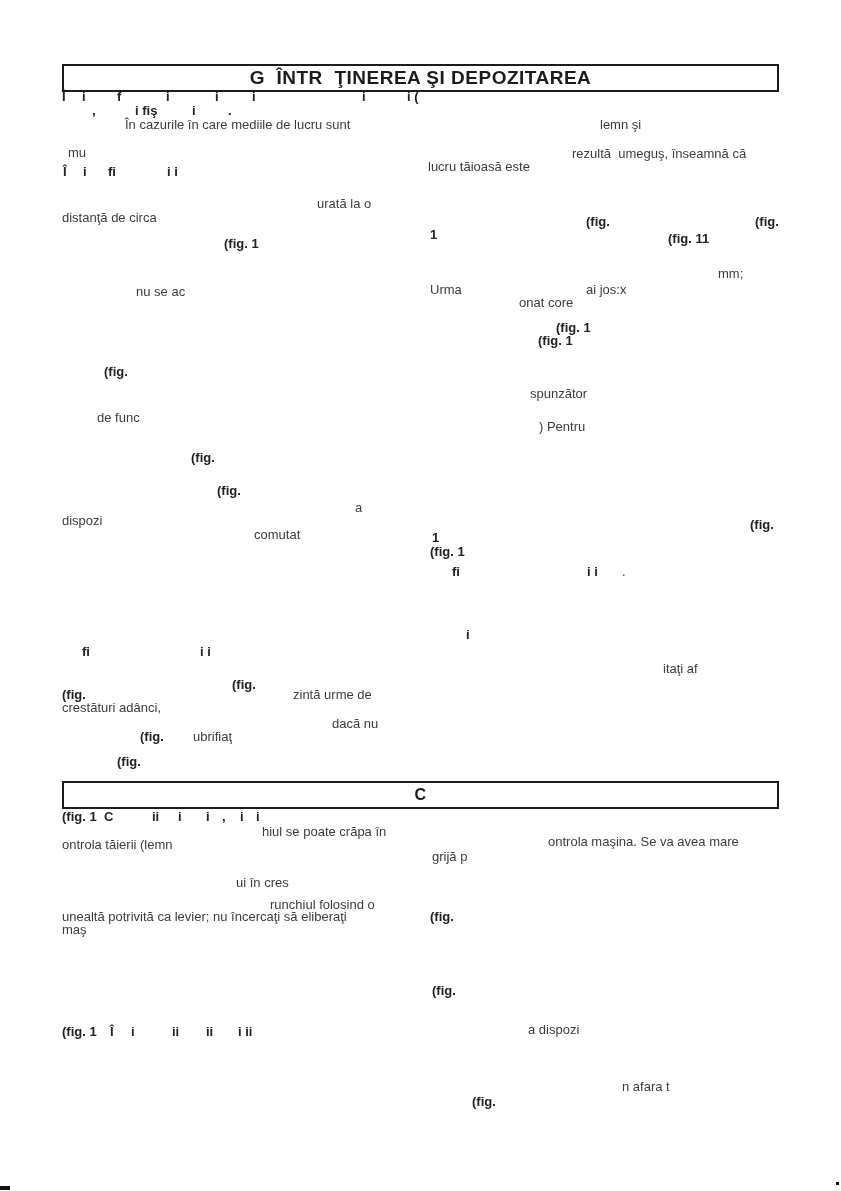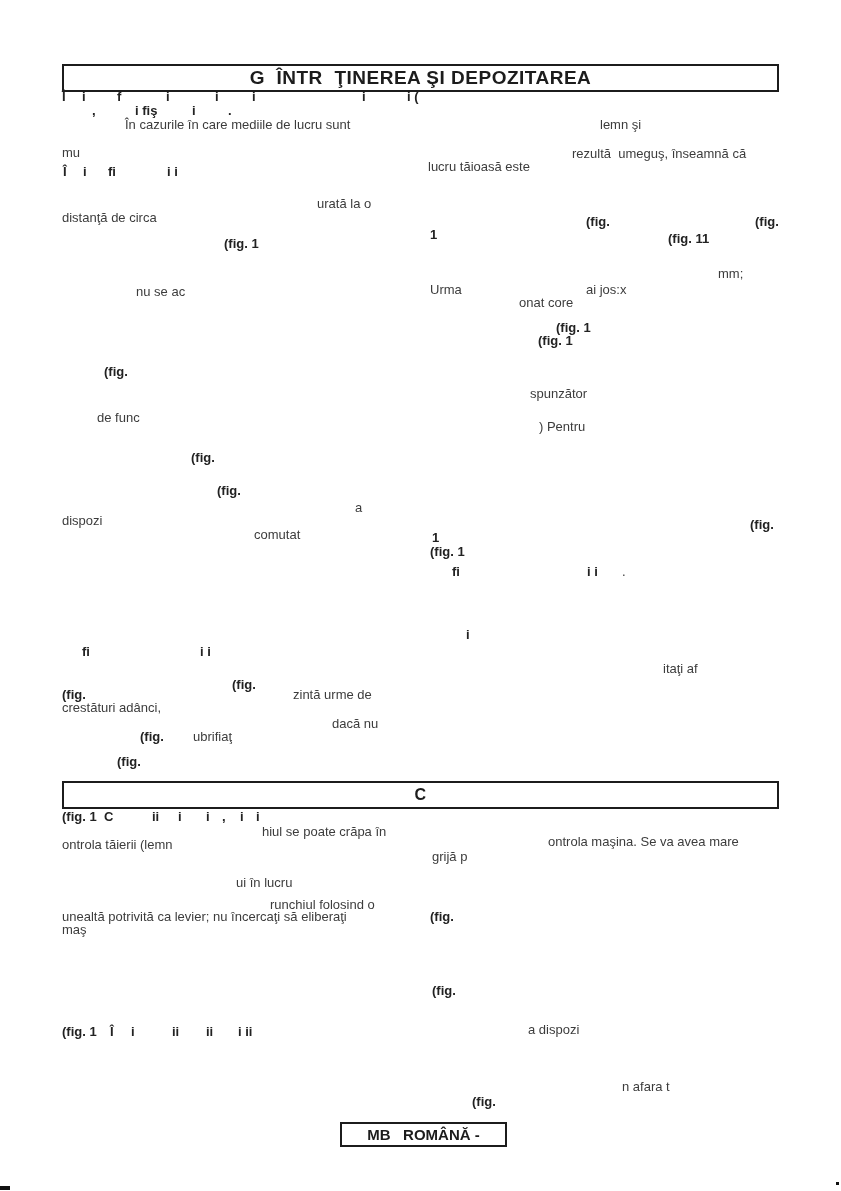--- a/index.html
+++ b/index.html
@@ -51,21 +51,21 @@
   <span class="frag b" style="left:362px;top:90px">i</span>
   <span class="frag b" style="left:407px;top:90px">i (</span>
   <span class="frag b" style="left:92px;top:104px">,</span>
   <span class="frag b" style="left:135px;top:104px">i fiş</span>
   <span class="frag b" style="left:192px;top:104px">i</span>
   <span class="frag b" style="left:228px;top:104px">.</span>
 
   <span class="frag" style="left:125px;top:118px">În cazurile în care mediile de lucru sunt</span>
   <span class="frag" style="left:600px;top:118px">lemn şi</span>
   <span class="frag" style="left:572px;top:147px">rezultă  umeguş, înseamnă că</span>
-  <span class="frag" style="left:62px;top:146px">mu</span>
+  <span class="frag" style="left:68px;top:146px">mu</span>
   <span class="frag" style="left:428px;top:160px">lucru tăioasă este</span>
 
   <span class="frag b" style="left:63px;top:165px">Î</span>
   <span class="frag b" style="left:83px;top:165px">i</span>
   <span class="frag b" style="left:108px;top:165px">fi</span>
   <span class="frag b" style="left:167px;top:165px">i i</span>
 
   <span class="frag" style="left:317px;top:197px">urată la o</span>
   <span class="frag" style="left:62px;top:211px">distanţă de circa</span>
   <span class="frag b" style="left:586px;top:215px">(fig.</span>
@@ -120,39 +120,36 @@
   <span class="frag b" style="left:178px;top:810px">i</span>
   <span class="frag b" style="left:206px;top:810px">i</span>
   <span class="frag b" style="left:222px;top:810px">,</span>
   <span class="frag b" style="left:240px;top:810px">i</span>
   <span class="frag b" style="left:256px;top:810px">i</span>
 
   <span class="frag" style="left:262px;top:825px">hiul se poate crăpa în</span>
   <span class="frag" style="left:548px;top:835px">ontrola maşina. Se va avea mare</span>
   <span class="frag" style="left:62px;top:838px">ontrola tăierii (lemn</span>
   <span class="frag" style="left:432px;top:850px">grijă p</span>
-  <span class="frag" style="left:236px;top:876px">ui în lucru</span>
+  <span class="frag" style="left:236px;top:876px">ui în cres</span>
   <span class="frag" style="left:270px;top:898px">runchiul folosind o</span>
   <span class="frag" style="left:62px;top:910px">unealtă potrivită ca levier; nu încercaţi să eliberaţi</span>
   <span class="frag b" style="left:430px;top:910px">(fig.</span>
   <span class="frag" style="left:62px;top:923px">maş</span>
 
   <span class="frag b" style="left:432px;top:984px">(fig.</span>
 
   <span class="frag b" style="left:62px;top:1025px">(fig. 1</span>
   <span class="frag b" style="left:110px;top:1025px">Î</span>
   <span class="frag b" style="left:131px;top:1025px">i</span>
   <span class="frag b" style="left:172px;top:1025px">ii</span>
   <span class="frag b" style="left:206px;top:1025px">ii</span>
   <span class="frag b" style="left:238px;top:1025px">i ii</span>
   <span class="frag" style="left:528px;top:1023px">a dispozi</span>
 
   <span class="frag" style="left:622px;top:1080px">n afara t</span>
   <span class="frag b" style="left:472px;top:1095px">(fig.</span>
 
-  <div class="footer-box">
-    <span class="ftr-text">MB   ROMÂNĂ -</span>
-  </div>
 
   <div class="mark" id="mark-bl"></div>
   <div class="mark" id="mark-br"></div>
 
 </div>
 
 </body></html>

